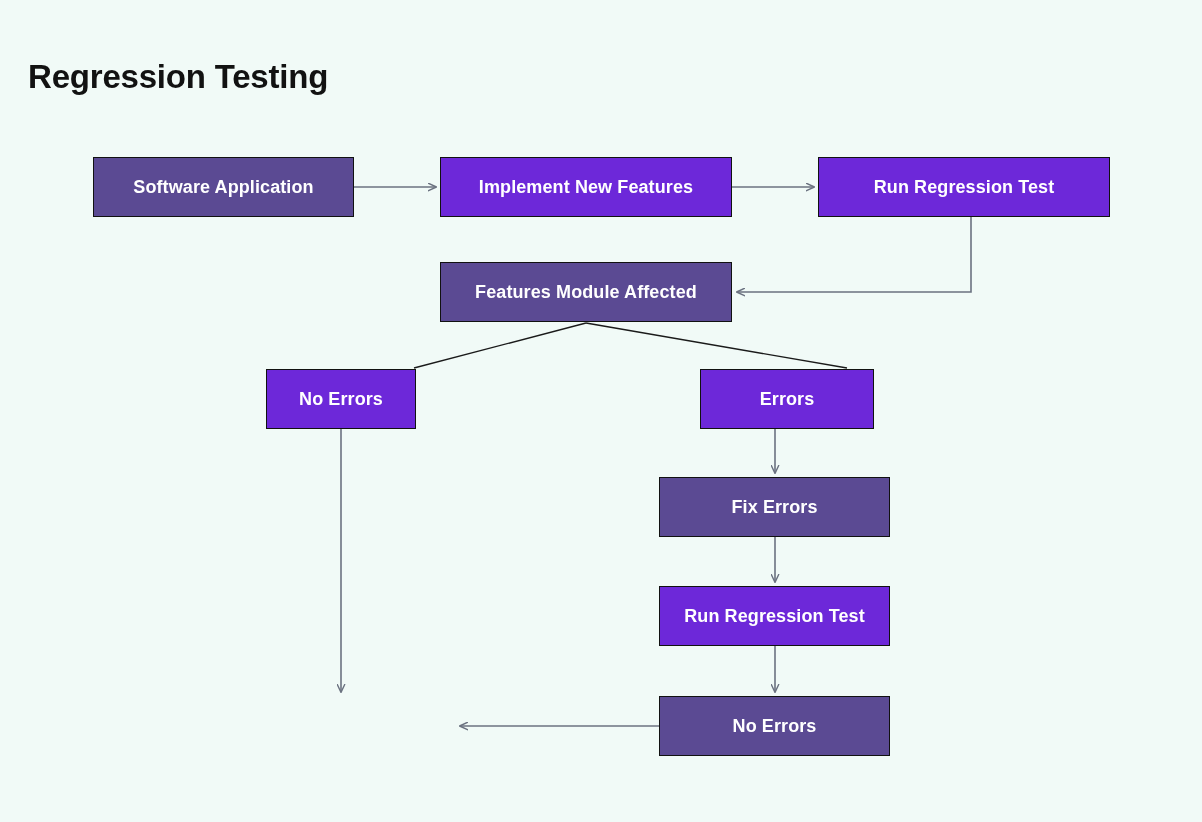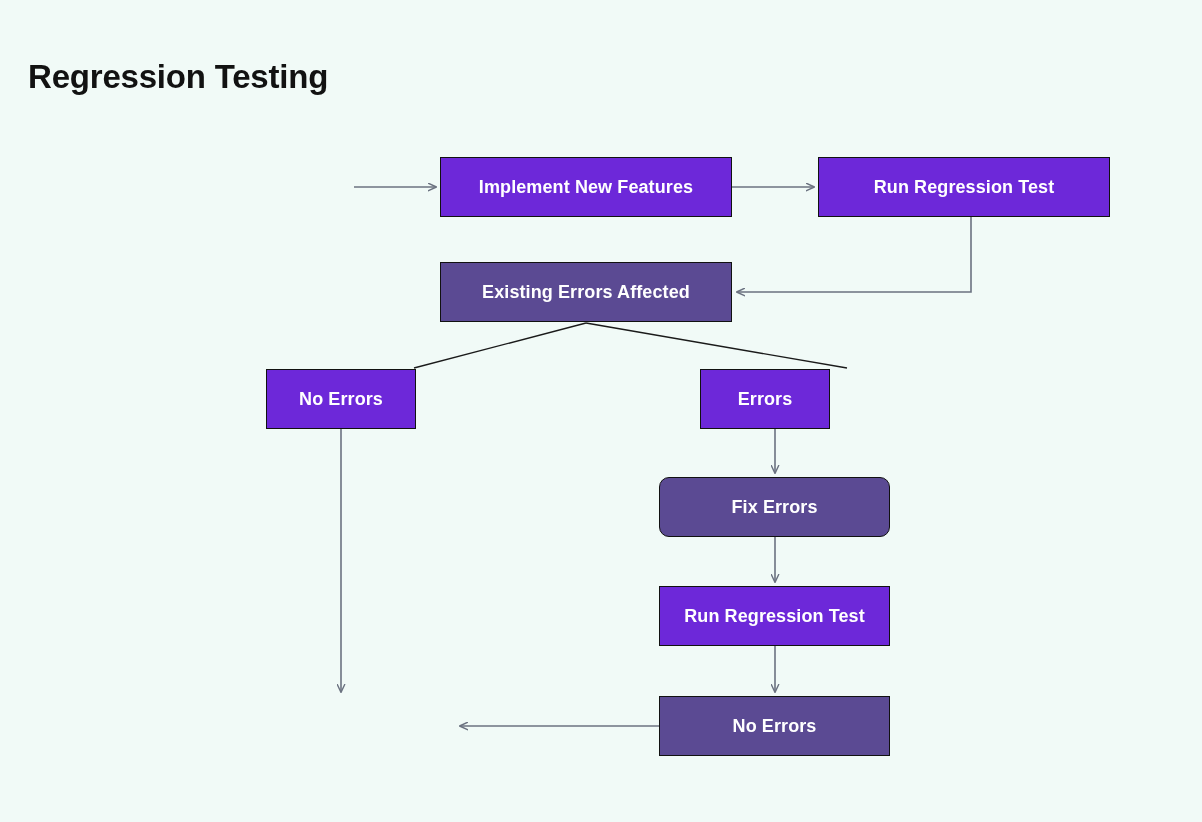--- a/index.html
+++ b/index.html
@@ -85,42 +85,45 @@
 
     <path d="M775,429 L775,473" fill="none" stroke="#6b7280" stroke-width="1.6" marker-end="url(#ah)"></path>
 
     <path d="M775,537 L775,582" fill="none" stroke="#6b7280" stroke-width="1.6" marker-end="url(#ah)"></path>
 
     <path d="M775,646 L775,692" fill="none" stroke="#6b7280" stroke-width="1.6" marker-end="url(#ah)"></path>
 
     <path d="M659,726 L460,726" fill="none" stroke="#6b7280" stroke-width="1.6" marker-end="url(#ah)"></path>
   </svg>
 
+  <div class="node purple" style="left:93px;  top:157px;  width:261px; height:60px;">
+    <span>Software Application</span>
+  </div>
 
   <div class="node green" style="left:440px; top:157px; width:292px; height:60px;">
     <span>Implement New Features</span>
   </div>
 
   <div class="node green" style="left:818px; top:157px; width:292px; height:60px;">
     <span>Run Regression Test</span>
   </div>
 
   <div class="node purple" style="left:440px; top:262px; width:292px; height:60px;">
-    <span>Existing Errors Affected</span>
+    <span>Features Module Affected</span>
   </div>
 
   <div class="node green" style="left:266px; top:369px; width:150px; height:60px;">
     <span>No Errors</span>
   </div>
 
-  <div class="node green" style="left:700px; top:369px; width:130px; height:60px;">
+  <div class="node green" style="left:700px; top:369px; width:174px; height:60px;">
     <span>Errors</span>
   </div>
 
-  <div class="node purple" style="left:659px; top:477px; width:231px; height:60px;border-radius:10px;">
+  <div class="node purple" style="left:659px; top:477px; width:231px; height:60px;">
     <span>Fix Errors</span>
   </div>
 
   <div class="node green" style="left:659px; top:586px; width:231px; height:60px;">
     <span>Run Regression Test</span>
   </div>
 
   <div class="node purple" style="left:659px; top:696px; width:231px; height:60px;">
     <span>No Errors</span>
   </div>

